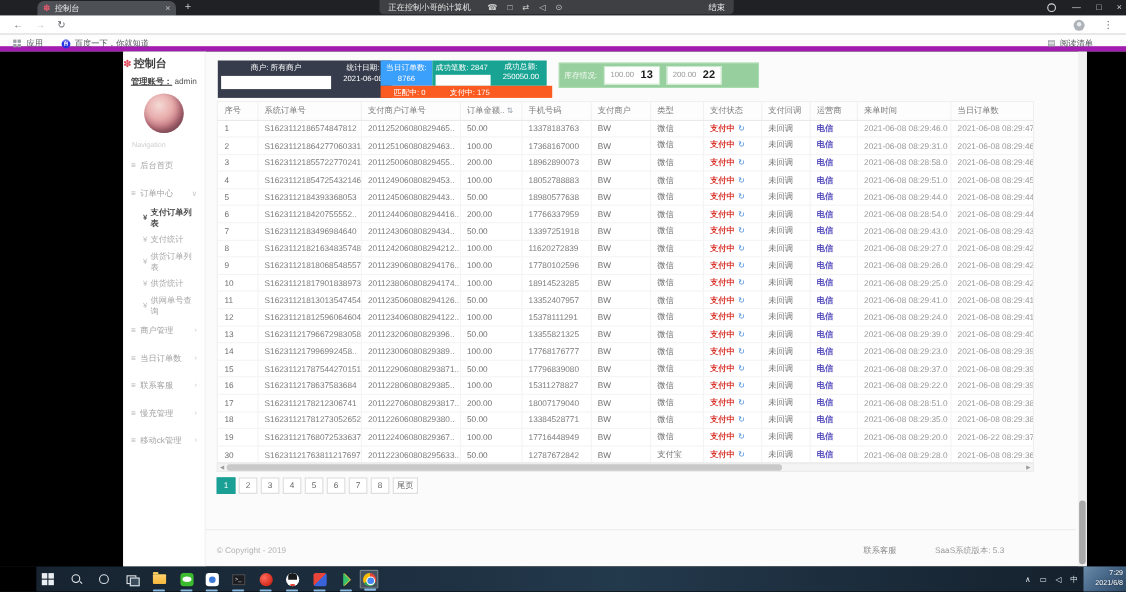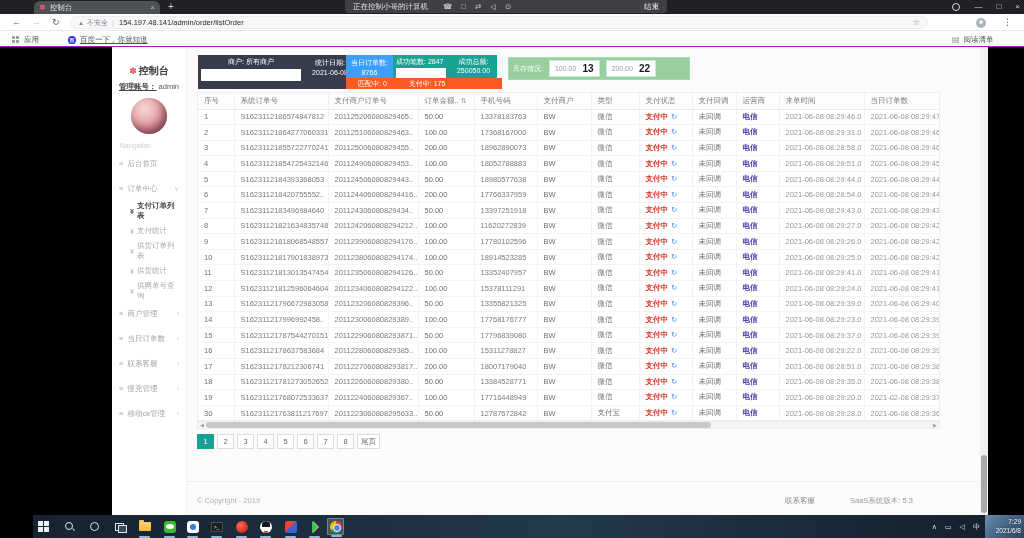--- a/index.html
+++ b/index.html
@@ -28,34 +28,34 @@
   #omnibox .warn{color:#80868b;font-size:6px;margin-right:3px;}
   #omnibox .nsec{color:#80868b;font-size:7px;margin-right:4px;white-space:nowrap;}
   #omnibox .sep{color:#d0d0d0;font-size:8px;margin-right:5px;}
   #omnibox .url{color:#27292c;font-size:7.5px;white-space:nowrap;}
   #omnibox .star{margin-left:auto;color:#80868b;font-size:8px;}
   #profileava{position:absolute;right:38px;top:3.5px;width:10px;height:10px;border-radius:50%;background:#aeb3b9;}
   #profileava:after{content:"";position:absolute;left:3px;top:2px;width:4px;height:4px;border-radius:50%;background:#e9ebee;}
   #kebab{position:absolute;right:12px;top:3px;color:#5f6368;font-size:9px;}
 
   
-  #bookmarks{position:absolute;left:0;top:31px;width:1024px;height:16px;background:#fdfdfd;border-bottom:1px solid #a21caf;}
+  #bookmarks{position:absolute;left:0;top:31px;width:1024px;height:16px;background:#fdfdfd;border-bottom:5px solid #a21caf;}
   .bmk{position:absolute;top:3.5px;display:flex;align-items:center;gap:4px;font-size:7.5px;color:#4d5156;white-space:nowrap;}
   .grid4{width:8px;height:8px;display:grid;grid-template-columns:3px 3px;grid-template-rows:3px 3px;gap:1px;}
   .grid4 i{background:#9aa0a6;}
   .bdot{width:8px;height:8px;border-radius:50%;background:#2932e1;color:#fff;font-size:5px;line-height:8px;text-align:center;font-weight:bold;}
   .rlico{color:#80868b;font-size:8px;}
 
   
   #desktop{position:absolute;left:0;top:47px;width:1024px;height:468px;background:#000;}
   #page{position:absolute;left:112px;top:0;width:876px;height:468px;background:#fbfbfc;}
 
   
   #sidebar{position:absolute;left:0;top:0;width:75px;height:468px;background:#ffffff;border-right:1px solid #f0f0f0;}
-  #side-logo{margin-top:17px;text-align:center;font-size:10px;font-weight:bold;color:#3a3a3a;}
+  #side-logo{margin-top:4px;text-align:left;font-size:10px;font-weight:bold;color:#3a3a3a;}
   #side-logo .flower{color:#e0485a;font-size:9px;margin-right:2px;}
   #side-account{margin-top:4px;text-align:center;font-size:7.5px;color:#555;}
   #side-account b{font-weight:bold;color:#444;text-decoration:underline;}
   #avatar{width:36px;height:36px;border-radius:50%;margin:6px auto 2px auto;background:radial-gradient(circle at 38% 30%,#f4d9d4 0%,#e8aeae 35%,#c97f86 60%,#8a5860 85%,#6d4750 100%);box-shadow:inset -3px -4px 6px rgba(90,40,60,.45);}
   #navlabel{margin:8px 0 2px 8px;font-size:6.5px;color:#cfcfcf;}
   .nav-item{display:flex;align-items:center;height:25px;padding:0 7px;font-size:7.5px;color:#a3a3a3;}
   .nav-item .ni-icon{font-size:7.5px;margin-right:4px;color:#b5b5b5;}
   .nav-item .ni-chev{margin-left:auto;font-size:6.5px;color:#c2c2c2;}
   .nav-sub{display:flex;align-items:center;height:20px;padding:0 6px 0 18px;font-size:7.5px;color:#a8a8a8;}
   .nav-sub .ni-icon{font-size:7px;margin-right:3px;color:#b5b5b5;}
@@ -177,42 +177,35 @@
       <span>—</span>
       <span>□</span>
       <span>×</span>
     </div>
   </div>
 
   <div id="toolbar">
     <span class="navico" style="left:12px;">←</span>
     <span class="navico" style="left:32px;color:#b9bcc0;">→</span>
     <span class="navico" style="left:52px;">↻</span>
-    <div id="omnibox">
-      <span class="warn">▲</span>
-      <span class="nsec">不安全</span>
-      <span class="sep">|</span>
-      <span class="url">154.197.48.141/admin/order/listOrder</span>
-      <span class="star">☆</span>
-    </div>
     <div id="profileava"></div>
     <span id="kebab">⋮</span>
   </div>
 
   <div id="bookmarks">
     <div class="bmk" style="left:12px;">
       <span class="grid4">
           <i></i>
           <i></i>
           <i></i>
           <i></i>
         </span>
       <span>应用</span>
     </div>
-    <div class="bmk" style="left:68px;text-decoration:underline;">
+    <div class="bmk" style="left:56px;">
       <span class="bdot">百</span>
       <span>百度一下，你就知道</span>
     </div>
     <div class="bmk" style="left:952px;">
       <span class="rlico">▤</span>
       <span>阅读清单</span>
     </div>
   </div>
 
   <div id="desktop">
@@ -618,21 +611,21 @@
                   <td class="c-sys">S16231121768072533637</td>
                   <td class="c-pay">201122406080829367..</td>
                   <td class="c-amt">100.00</td>
                   <td class="c-phone">17716448949</td>
                   <td class="c-mer">BW</td>
                   <td class="c-type">微信</td>
                   <td class="c-status"><span class="st-red">支付中</span><span class="st-refresh">↻</span></td>
                   <td class="c-cb">未回调</td>
                   <td class="c-op"><span class="op-link">电信</span></td>
                   <td class="c-time">2021-06-08 08:29:20.0</td>
-                  <td class="c-time">2021-02-08 08:29:37</td>
+                  <td class="c-time">2021-06-22 08:29:37</td>
                 </tr>
                 <tr>
                   <td class="c-seq">30</td>
                   <td class="c-sys">S16231121763811217697</td>
                   <td class="c-pay">2011223060808295633..</td>
                   <td class="c-amt">50.00</td>
                   <td class="c-phone">12787672842</td>
                   <td class="c-mer">BW</td>
                   <td class="c-type">支付宝</td>
                   <td class="c-status"><span class="st-red">支付中</span><span class="st-refresh">↻</span></td>

